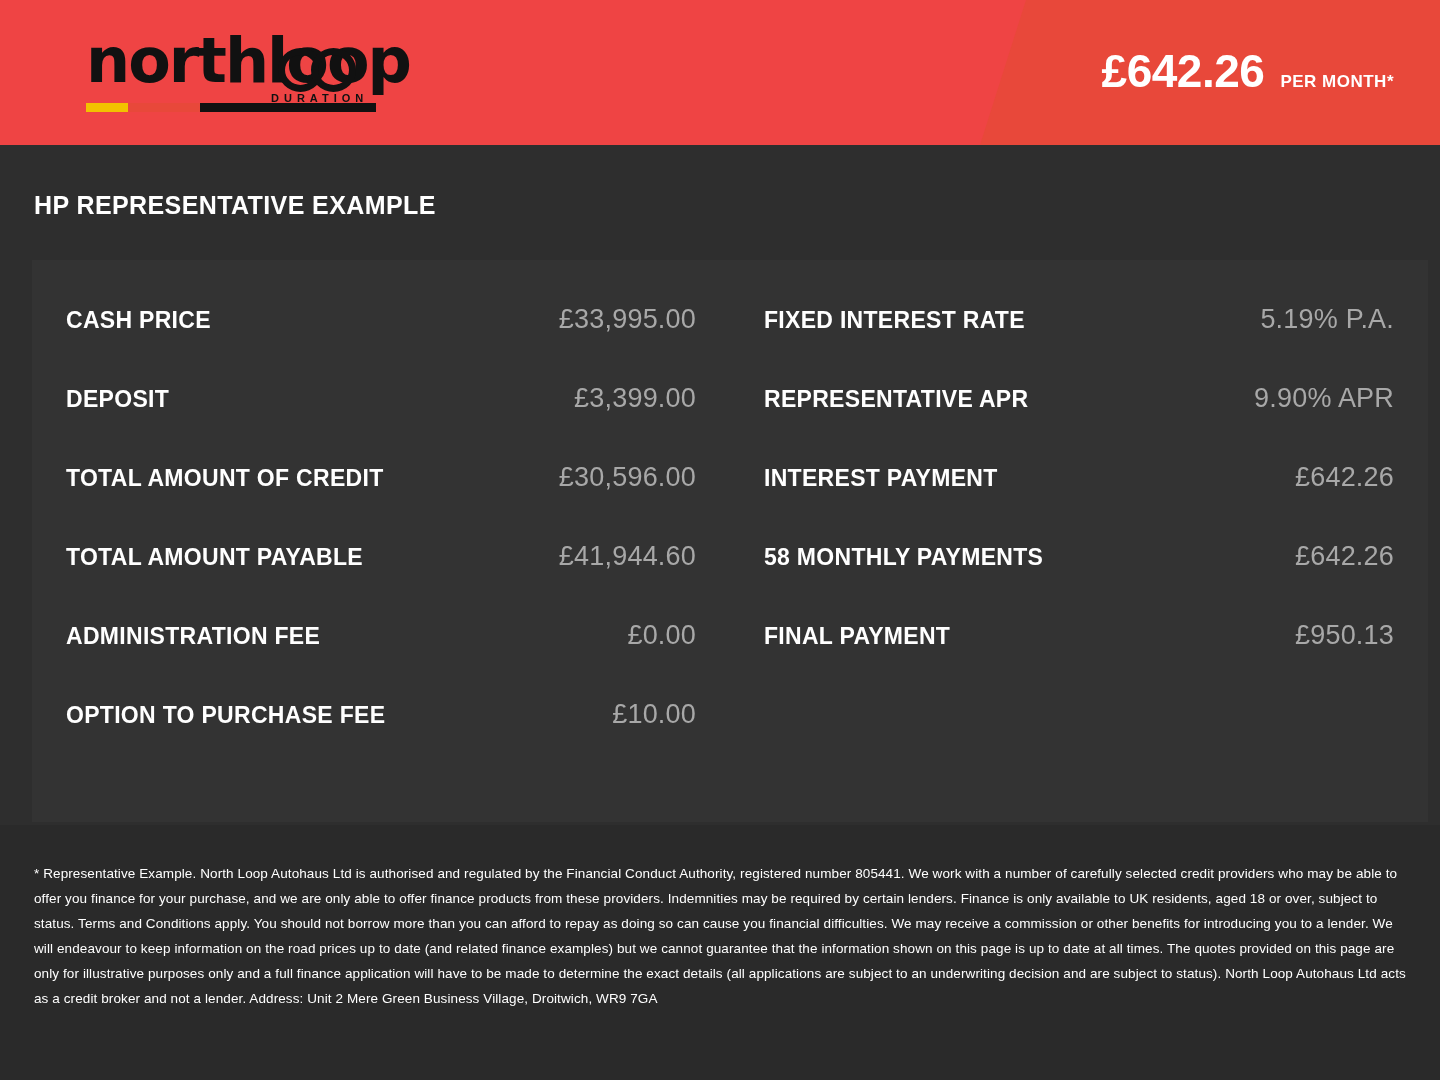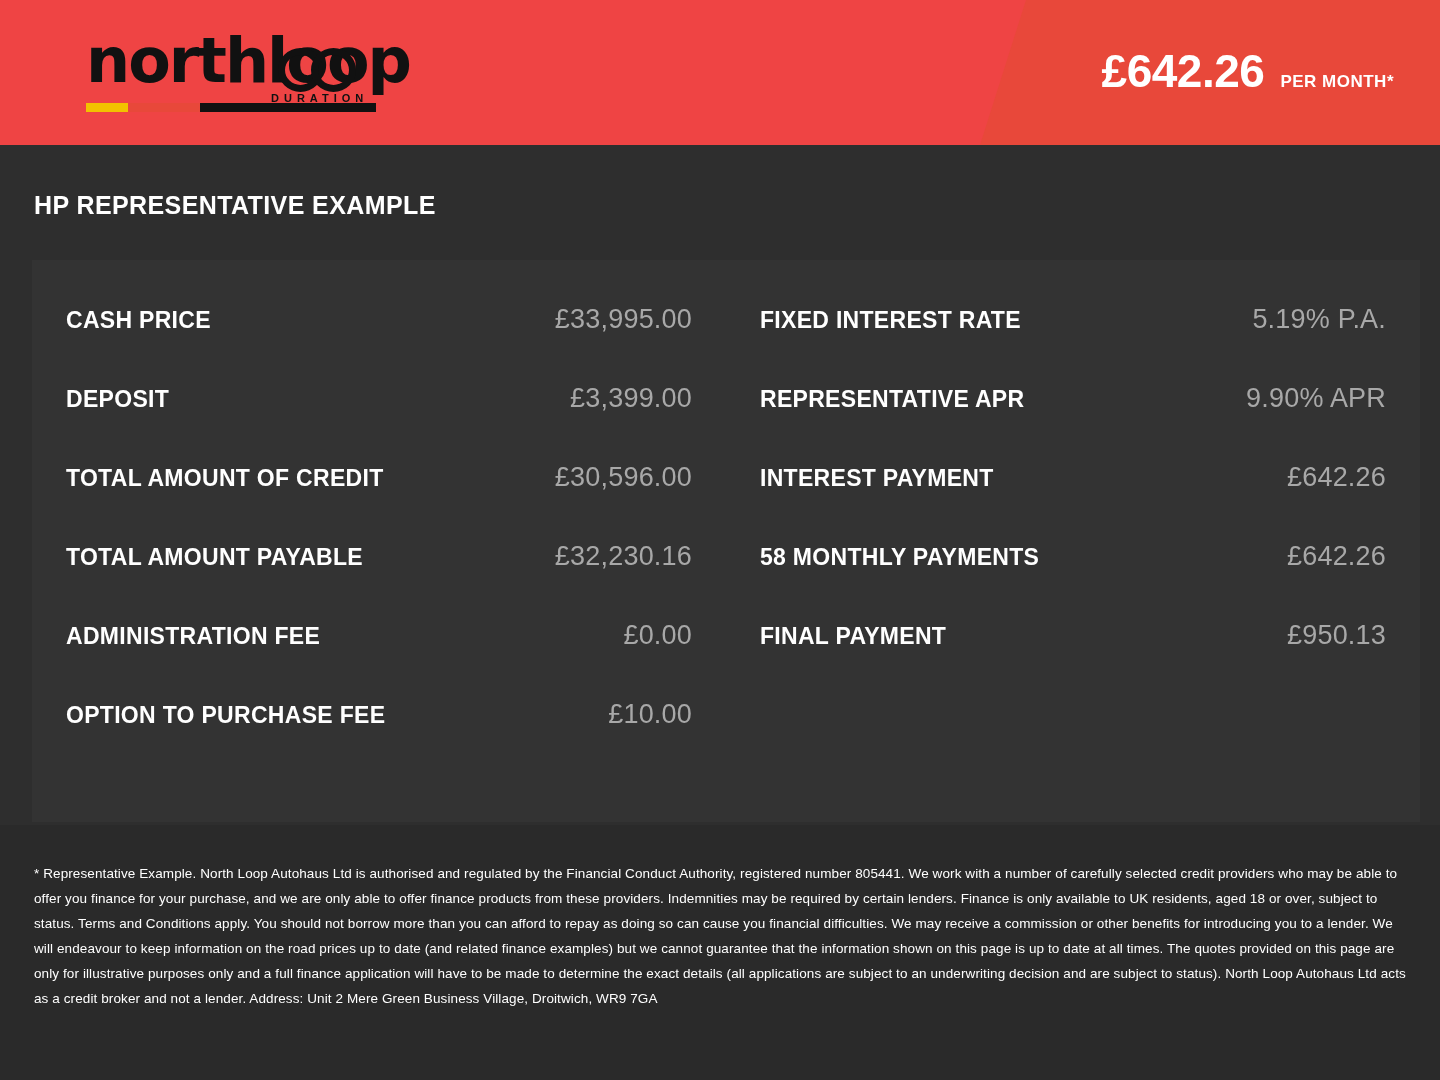--- a/index.html
+++ b/index.html
@@ -104,21 +104,21 @@
     color: #111111;
     font-weight: bold;
   }
 
   
   .main {
     position: relative;
     width: 1440px;
     height: 680px;
     background: #2e2e2e;
-    padding: 46px 20px 0 32px;
+    padding: 46px 12px 0 32px;
   }
   .section-title {
     font-size: 25px;
     font-weight: bold;
     color: #ffffff;
     letter-spacing: 0.4px;
     margin-left: 2px;
     margin-bottom: 40px;
   }
   .panels {
@@ -203,21 +203,21 @@
       <div class="row">
         <span class="row-label">DEPOSIT</span>
         <span class="row-value">£3,399.00</span>
       </div>
       <div class="row">
         <span class="row-label">TOTAL AMOUNT OF CREDIT</span>
         <span class="row-value">£30,596.00</span>
       </div>
       <div class="row">
         <span class="row-label">TOTAL AMOUNT PAYABLE</span>
-        <span class="row-value">£32,230.16</span>
+        <span class="row-value">£41,944.60</span>
       </div>
       <div class="row">
         <span class="row-label">ADMINISTRATION FEE</span>
         <span class="row-value">£0.00</span>
       </div>
       <div class="row">
         <span class="row-label">OPTION TO PURCHASE FEE</span>
         <span class="row-value">£10.00</span>
       </div>
     </div>

